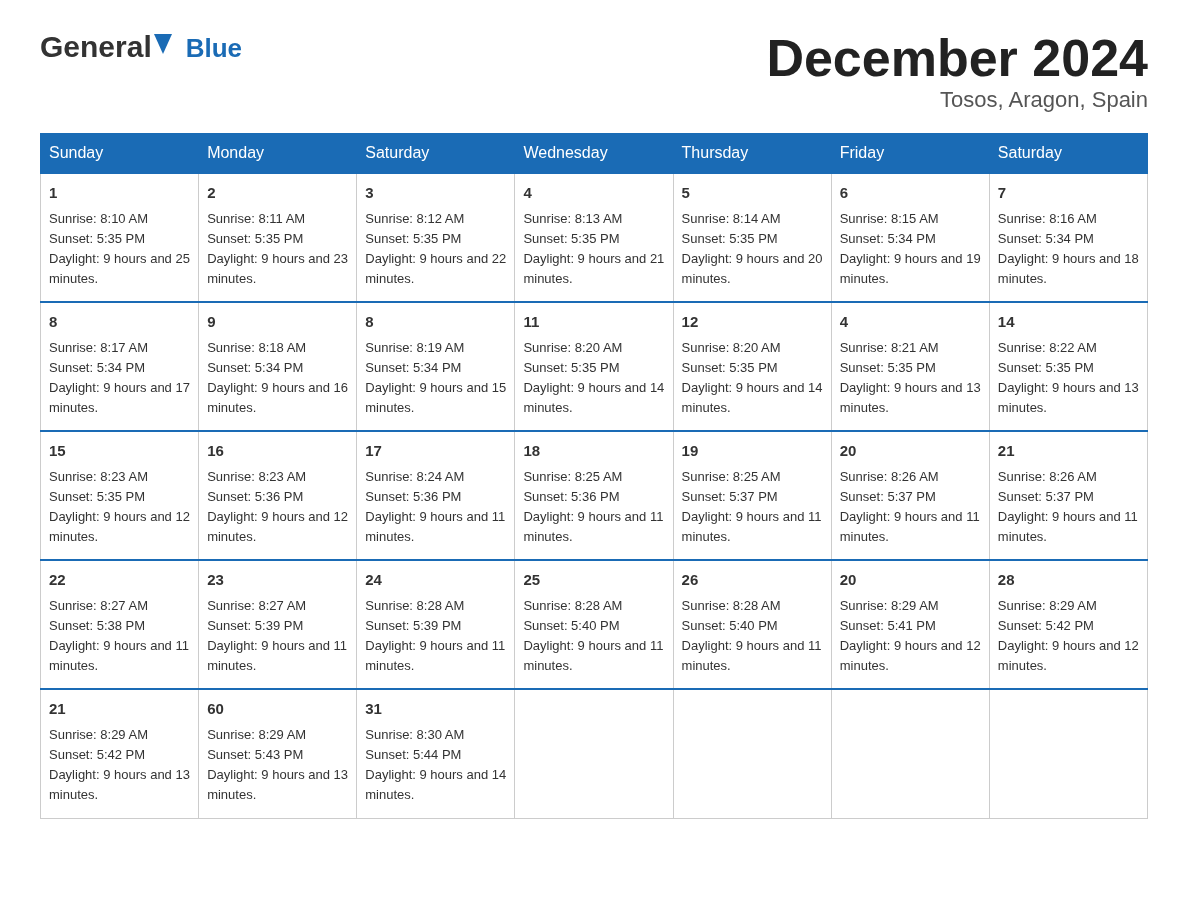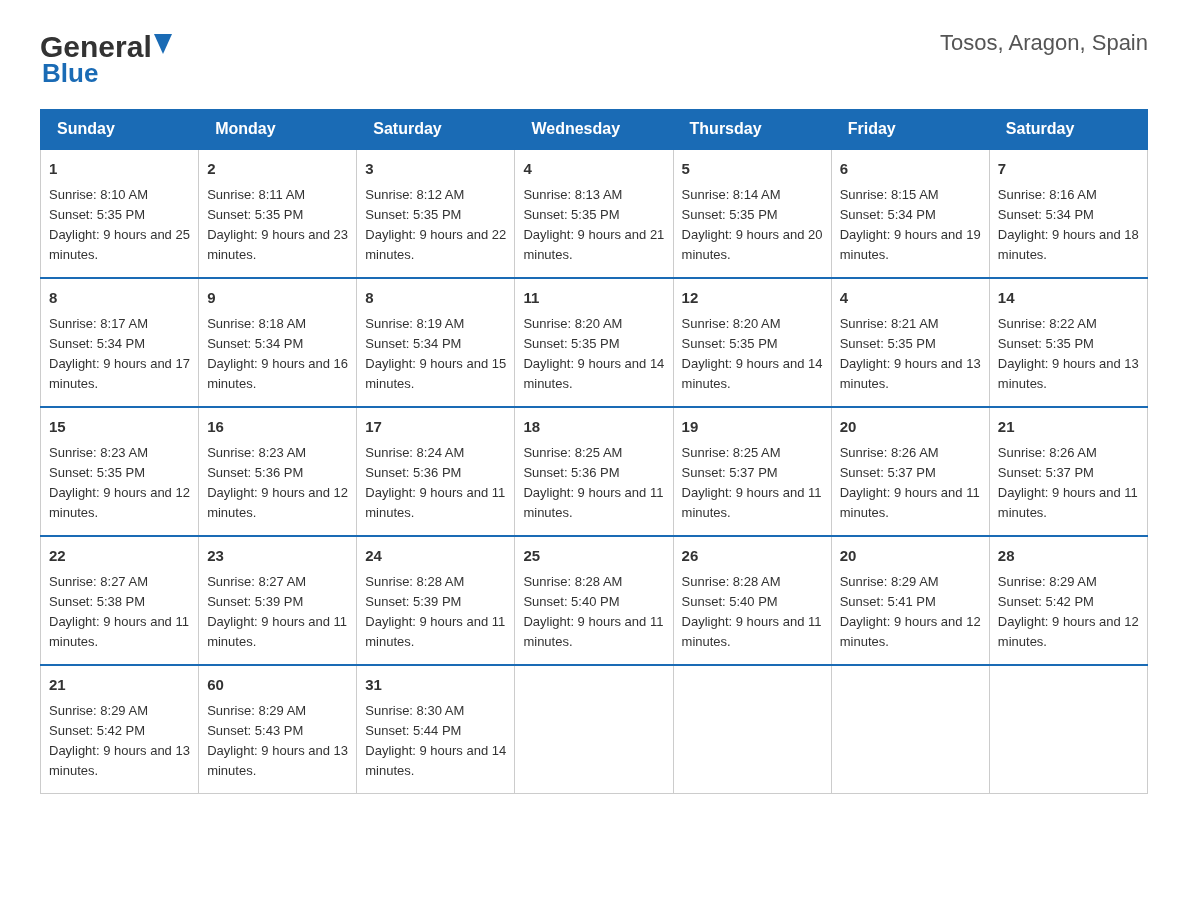--- a/index.html
+++ b/index.html
@@ -11,22 +11,22 @@
       min-height: 918px;
     }
     .header {
       display: flex;
       justify-content: space-between;
       align-items: flex-start;
       margin-bottom: 20px;
     }
     .logo {
       display: flex;
-      flex-direction: column;
-      align-items: flex-start;
+      align-items: flex-end;
+      gap: 12px;
     }
     .title-block {
       text-align: right;
     }
     .title-block h1 {
       font-size: 52px;
       font-weight: bold;
       color: #222;
       line-height: 1.1;
     }
@@ -37,22 +37,22 @@
     }
     table {
       width: 100%;
       border-collapse: collapse;
       table-layout: fixed;
     }
     thead tr th {
       background-color: #1a6bb5;
       color: #fff;
       font-size: 16px;
-      font-weight: bold;
-      padding: 10px 16px;
+      font-weight: normal;
+      padding: 10px 8px;
       text-align: left;
       border: 1px solid #1a6bb5;
     }
     tbody tr td {
       vertical-align: top;
       padding: 8px 8px 12px 8px;
       border: 1px solid #ccc;
       border-top: 2px solid #1a6bb5;
       font-size: 13px;
       color: #333;
@@ -85,20 +85,21 @@
       <span style="font-size:30px; font-weight:bold; color:#333; font-family:Arial;">General</span>
       <span style="display:inline-block; margin-left:2px; margin-bottom:6px;">
         <svg width="18" height="20" viewBox="0 0 18 20">
           <polygon points="0,0 18,0 9,20" fill="#1a6bb5"></polygon>
         </svg>
       </span>
     </div>
     <span style="font-size:26px; font-weight:bold; color:#1a6bb5; margin-top:-6px; margin-left:2px;">Blue</span>
   </div>
   <div class="title-block">
+    <h1>December 2024</h1>
     <h2>Tosos, Aragon, Spain</h2>
   </div>
 </div>
 
 <table>
   <thead>
     <tr>
       <th>Sunday</th>
       <th>Monday</th>
       <th>Saturday</th>

